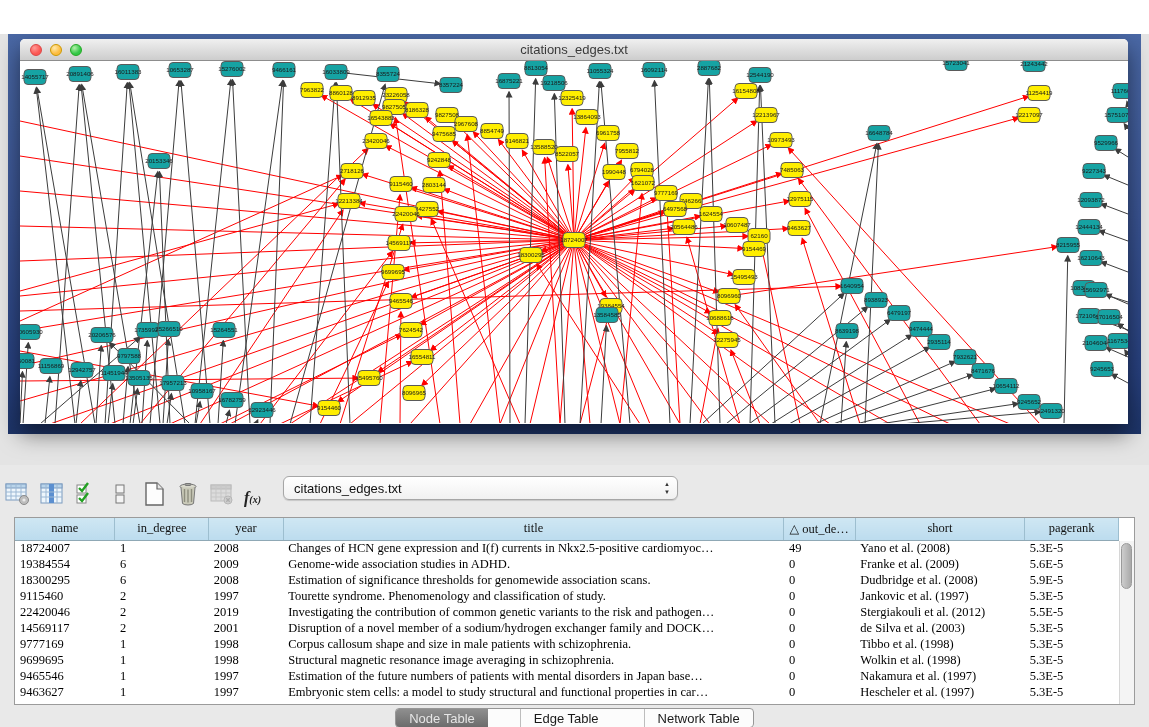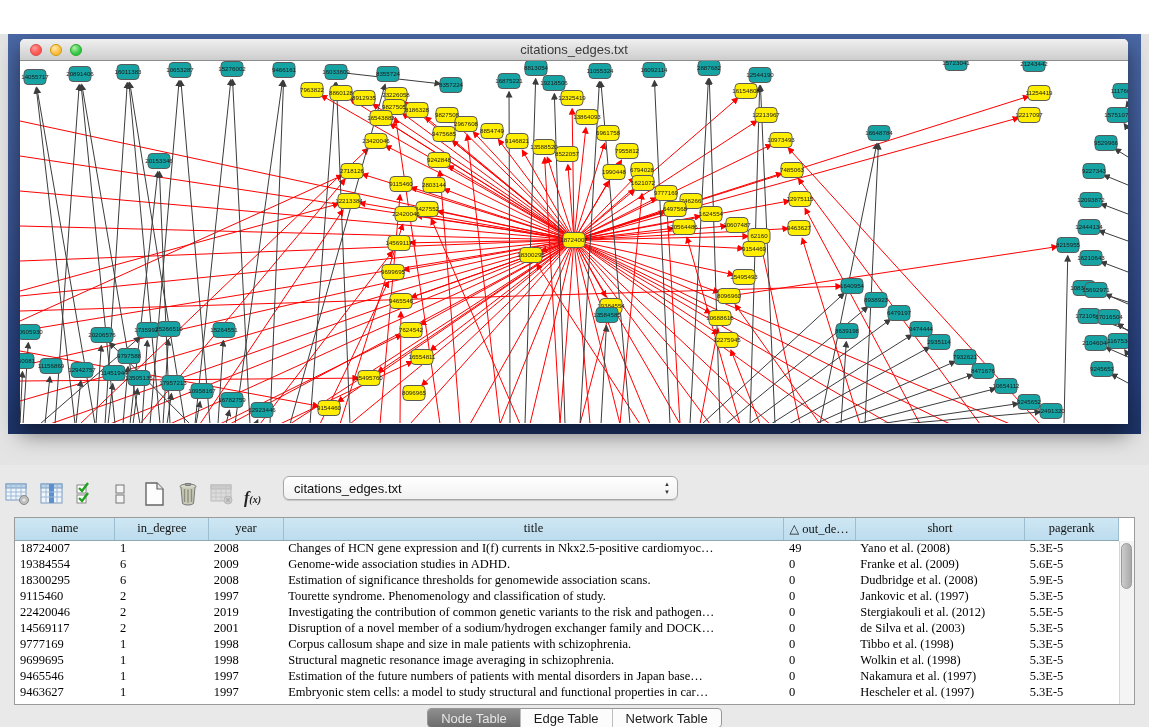--- a/index.html
+++ b/index.html
@@ -42,21 +42,21 @@
   table { border-collapse:collapse; table-layout:fixed; width:1104px;font-family:Liberation Serif, serif; }
   th { height:22px; background:linear-gradient(#cfe7f3,#bcdcee); border-right:1px solid #9dbecf; border-bottom:1px solid #8fa8b5;
        font-size:12.5px; font-weight:normal; color:#111; text-align:center; overflow:hidden; white-space:nowrap; }
   td { height:16px; font-size:12.5px; color:#000; padding:0 5px; white-space:nowrap; overflow:hidden; }
   .vscroll { position:absolute; right:0; top:23px; bottom:0; width:15px; background:#f4f4f4; border-left:1px solid #d6d6d6; }
   .vthumb { position:absolute; left:1px; top:2px; width:11px; height:46px; border-radius:6px;
             background:linear-gradient(90deg,#cdcdcd,#a9a9a9); border:1px solid #9a9a9a; }
 
   .tabs { position:absolute; left:0; top:243px; width:100%; display:flex; justify-content:center; }
   .seg { display:flex; border:1px solid #979797; border-radius:4px; overflow:hidden; height:20px;
-         background:#fcfcfc; box-shadow:0 1px 0 rgba(255,255,255,.7); }
+         background:#fcfcfc; box-shadow:0 1px 0 rgba(255,255,255,.7);gap:32px; }
   .seg span { line-height:20px; font-size:13px; padding:0 13px; color:#1a1a1a; border-left:1px solid #bdbdbd; }
   .seg span:first-child { border-left:none; }
   .seg span.active { background:linear-gradient(#8f8f8f,#6c6c6c); color:#e6e6e6; }
 
   .statusbar { position:absolute; top:700px; left:0; width:1149px; height:27px; background:#e4e4e4; border-top:1px solid #cdcdcd; }
   .mem { position:absolute; right:34px; top:0; line-height:26px; font-size:11.5px; color:#222; }
   .memdot { position:absolute; right:13px; top:7px; width:13px; height:13px; border-radius:50%;
             background:radial-gradient(circle at 35% 30%, #8fe88f, #33bb33 70%); border:1px solid #8a8a8a; }
 </style>
 </head>

